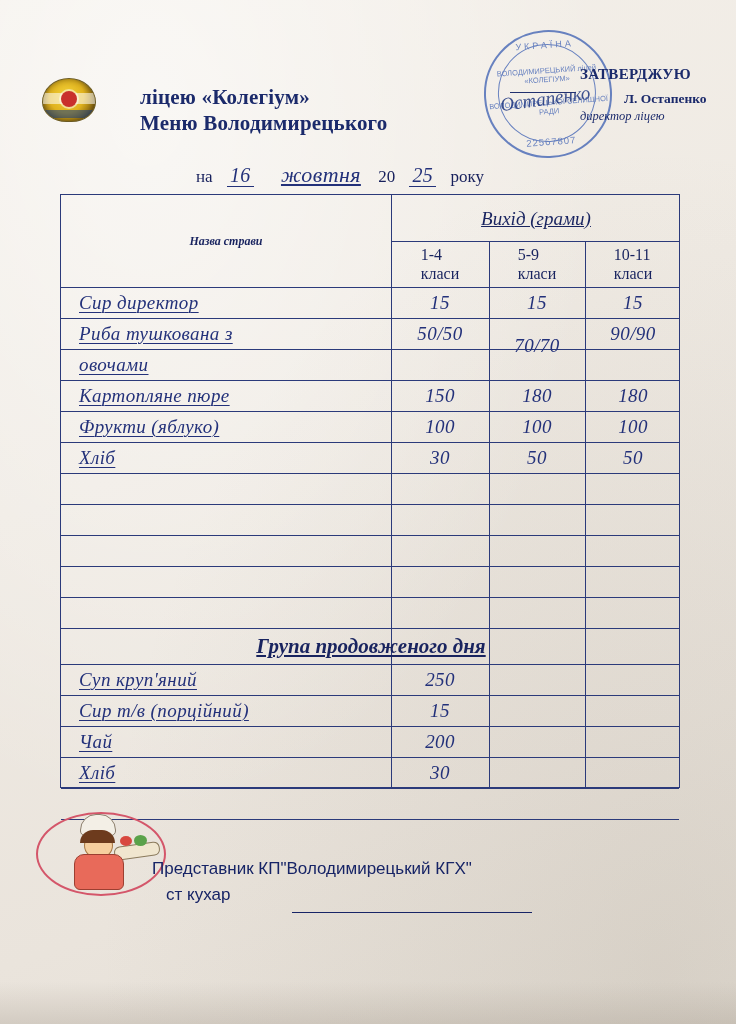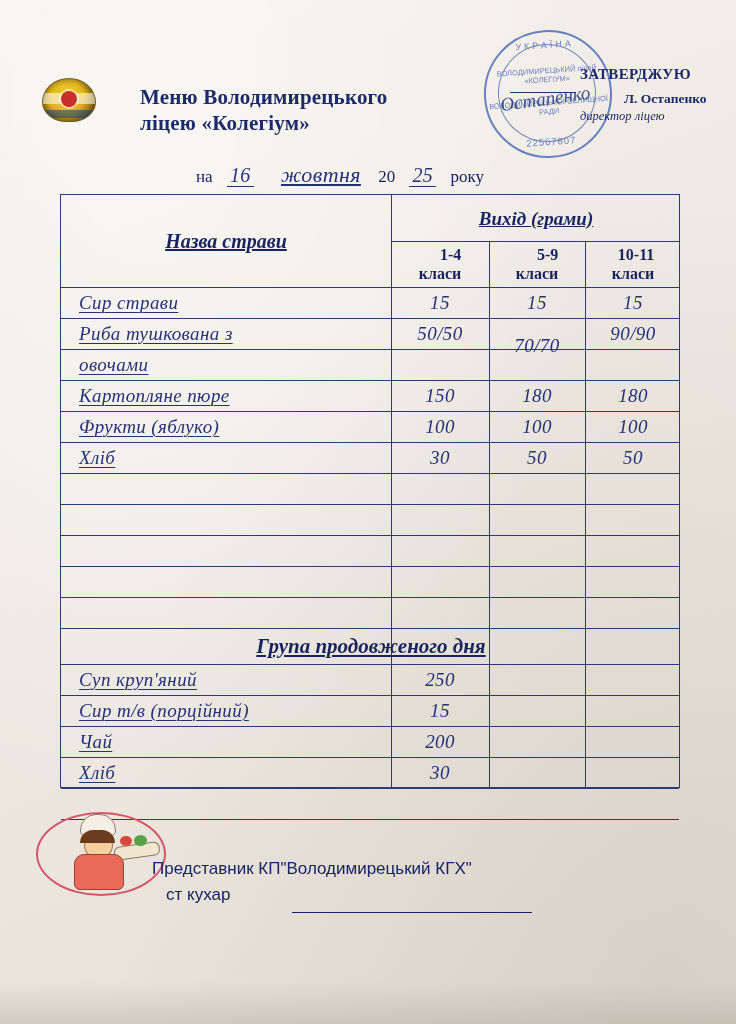--- a/index.html
+++ b/index.html
@@ -240,30 +240,29 @@
   .cell {
     position: absolute;
     box-sizing: border-box;
     display: flex;
     align-items: center;
     justify-content: center;
     font-family: "Liberation Serif", serif;
     color: #18235f;
   }
   .hdr {
-    font-weight: bold;
+    font-weight: normal;
     font-size: 16px;
-    text-align: right;
+    text-align: left;
     line-height: 19px;
   }
   .hdr-big {
     font-weight: bold;
-    font-size: 20px;
+    font-size: 12px;
     font-style: italic;
-    text-decoration: underline;
   }
   .hand {
     font-family: "Liberation Serif", serif;
     font-style: italic;
     font-size: 19px;
     color: #23317a;
     letter-spacing: 0.4px;
   }
   .hand-left {
     justify-content: flex-start;
@@ -378,22 +377,22 @@
 
   <div class="logo">
     <div class="crest">
       <div class="band"></div>
       <div class="center"></div>
       <div class="band2"></div>
     </div>
   </div>
 
   <div class="title">
+    <div>ліцею «Колегіум»</div>
     <div>Меню Володимирецького</div>
-    <div>ліцею «Колегіум»</div>
   </div>
 
   <div class="stamp">
     <div class="inner"></div>
     <div class="t-top">УКРАЇНА</div>
     <div class="t-mid">ВОЛОДИМИРЕЦЬКИЙ ліцей «КОЛЕГІУМ»</div>
     <div class="t-low">ВОЛОДИМИРЕЦЬКОЇ СЕЛИЩНОЇ РАДИ</div>
     <div class="t-code">22567807</div>
   </div>
   <div class="sig-scrawl">Остапенко</div>
@@ -450,21 +449,21 @@
     <div class="hline" style="top:185px;"></div>
     <div class="hline" style="top:216px;"></div>
     <div class="hline" style="top:247px;"></div>
     <div class="hline" style="top:278px;"></div>
     <div class="hline" style="top:309px;"></div>
     <div class="hline" style="top:340px;"></div>
     <div class="hline" style="top:371px;"></div>
     <div class="hline" style="top:402px;"></div>
     <div class="hline" style="top:433px;"></div>
 
-    <div class="cell hand hand-left" style="left:0; top:92px; width:330px; height:31px;">Сир страви</div>
+    <div class="cell hand hand-left" style="left:0; top:92px; width:330px; height:31px;">Сир директор</div>
     <div class="cell hand" style="left:330px; top:92px; width:98px; height:31px;">15</div>
     <div class="cell hand" style="left:428px; top:92px; width:96px; height:31px;">15</div>
     <div class="cell hand" style="left:524px; top:92px; width:96px; height:31px;">15</div>
 
     <div class="cell hand hand-left" style="left:0; top:123px; width:330px; height:31px;">Риба тушкована з</div>
     <div class="cell hand" style="left:330px; top:123px; width:98px; height:31px;text-align:center;">50/50</div>
     <div class="cell hand" style="left:428px; top:135px; width:96px; height:31px;">70/70</div>
     <div class="cell hand" style="left:524px; top:123px; width:96px; height:31px;">90/90</div>
 
     <div class="cell hand hand-left" style="left:0; top:154px; width:330px; height:31px;">овочами</div>

